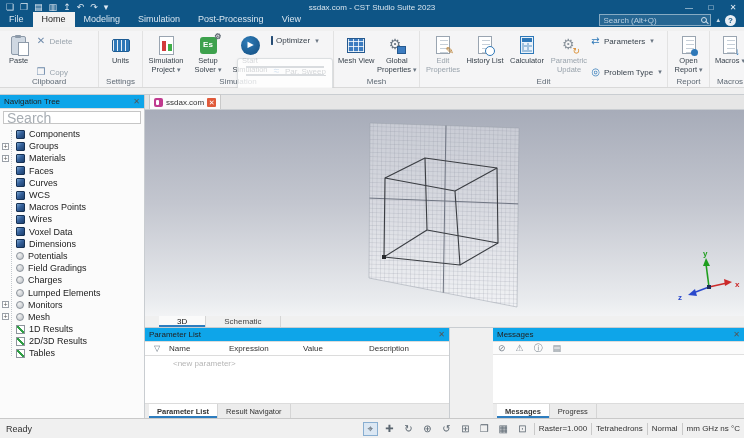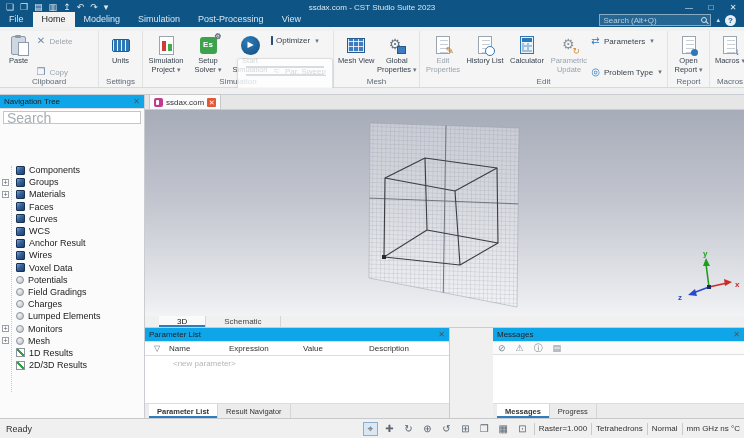--- a/index.html
+++ b/index.html
@@ -109,21 +109,21 @@
   
   .navpanel { position:absolute; left:0; top:94px; width:145px; height:324px; background:#fbfbfb;
     border-right:1px solid #c9cdd1; border-top:1px solid #c9cdd1; display:flex; flex-direction:column; }
   .panel-head { height:14px; background:#0ea5e9; border-bottom:1px solid #dcdcdc; display:flex; align-items:center;
     padding:0 4px; font-size:8px; color:#222; }
   .panel-close { margin-left:auto; font-size:8px; color:#555; line-height:8px; cursor:default; }
   .panel-close::before { content:"✕"; }
   .nav-search { margin:2px 3px; height:13px; border:1px solid #c6c6c6; background:#fff; display:flex; align-items:center; padding:0 3px; }
   .nav-search input { border:none; outline:none; font-size:14px; color:#444; width:100%; background:transparent; }
   .nav-search input::placeholder { color:#a7adb3; }
-  .tree { position:relative; flex:1; padding-top:2px; overflow:hidden;margin-top:36px; }
+  .tree { position:relative; flex:1; padding-top:2px; overflow:hidden; }
   .tree::before { content:""; position:absolute; left:11px; top:4px; height:226px; border-left:1px dotted #c3c8cd; }
   .tree-item { position:relative; display:flex; align-items:center; height:12.2px; font-size:9px; color:#1b1b1b; cursor:default; }
   .expander { width:7px; height:7px; flex:none; margin-left:2px; border:1px solid #9aa0a8; background:#fff;
     font-size:7px; line-height:5px; text-align:center; color:#555; }
   .expander::before { content:"+"; }
   .tree-icon { width:9px; height:9px; flex:none; margin-left:7px; margin-right:4px; }
   .tree-icon.cube { background:linear-gradient(135deg, #7aa5cf 0%, #35619b 45%, #1d3f6b 100%); border:1px solid #173254; border-radius:1px; }
   .tree-icon.circle { width:8px; height:8px; border-radius:50%; border:1px solid #8d949c;
     background:radial-gradient(circle at 35% 30%, #f2f2f2, #b9bec4); }
   .tree-icon.chart { background:#fff; border:1px solid #8d949c;
@@ -446,35 +446,40 @@
 
         <div class="tree-item">
           <span class="expander" style="visibility: hidden;"></span>
           <span class="tree-icon cube"></span>
           <span>WCS</span>
         </div>
 
         <div class="tree-item">
           <span class="expander" style="visibility: hidden;"></span>
           <span class="tree-icon cube"></span>
-          <span>Anchor Result</span>
+          <span>Macros Points</span>
         </div>
 
         <div class="tree-item">
           <span class="expander" style="visibility: hidden;"></span>
           <span class="tree-icon cube"></span>
           <span>Wires</span>
         </div>
 
         <div class="tree-item">
           <span class="expander" style="visibility: hidden;"></span>
           <span class="tree-icon cube"></span>
           <span>Voxel Data</span>
         </div>
 
+        <div class="tree-item">
+          <span class="expander" style="visibility: hidden;"></span>
+          <span class="tree-icon cube"></span>
+          <span>Dimensions</span>
+        </div>
 
         <div class="tree-item">
           <span class="expander" style="visibility: hidden;"></span>
           <span class="tree-icon circle"></span>
           <span>Potentials</span>
         </div>
 
         <div class="tree-item">
           <span class="expander" style="visibility: hidden;"></span>
           <span class="tree-icon circle"></span>
@@ -510,20 +515,25 @@
           <span class="tree-icon chart"></span>
           <span>1D Results</span>
         </div>
 
         <div class="tree-item">
           <span class="expander" style="visibility: hidden;"></span>
           <span class="tree-icon chart"></span>
           <span>2D/3D Results</span>
         </div>
 
+        <div class="tree-item">
+          <span class="expander" style="visibility: hidden;"></span>
+          <span class="tree-icon chart"></span>
+          <span>Tables</span>
+        </div>
 
     </div>
   </div>
 
   <div class="main">
     <div class="doctabs">
       <div class="doctab">
         <span class="doctab-icon"></span>
         <span>ssdax.com</span>
         <span class="doctab-close"></span>

